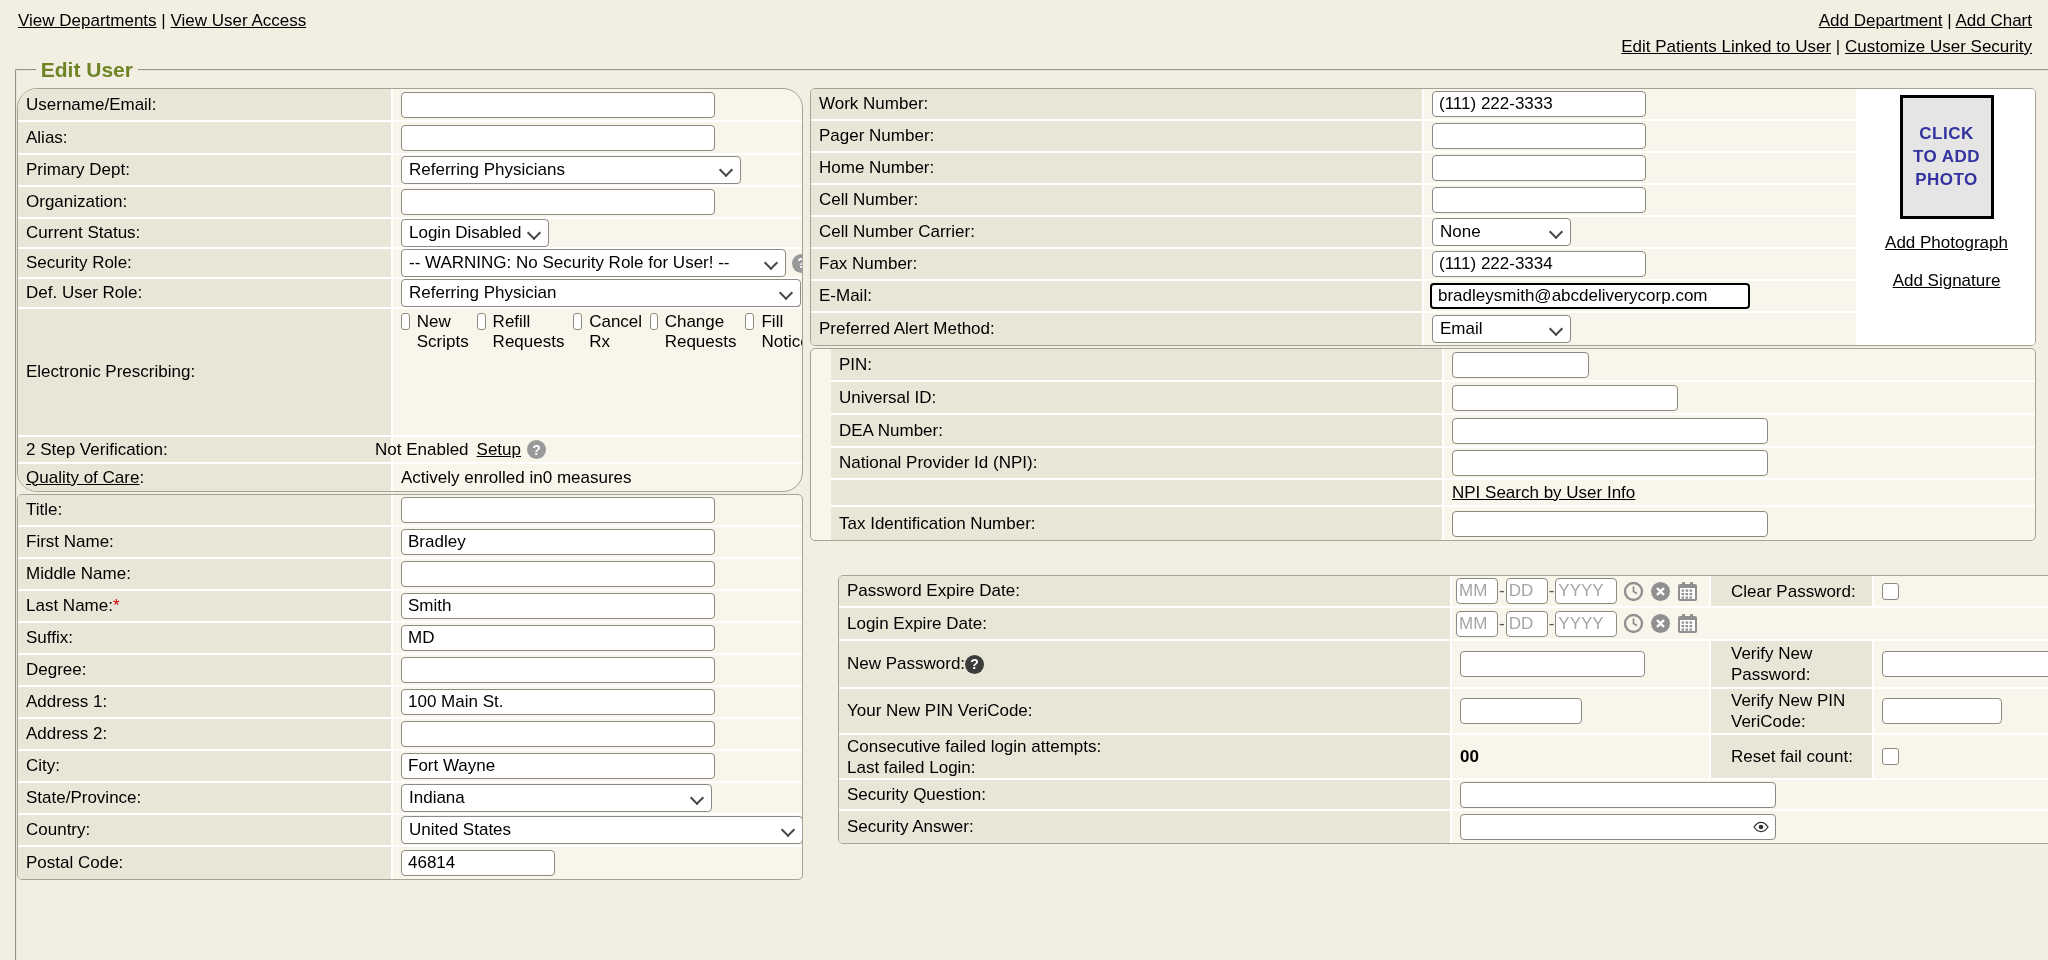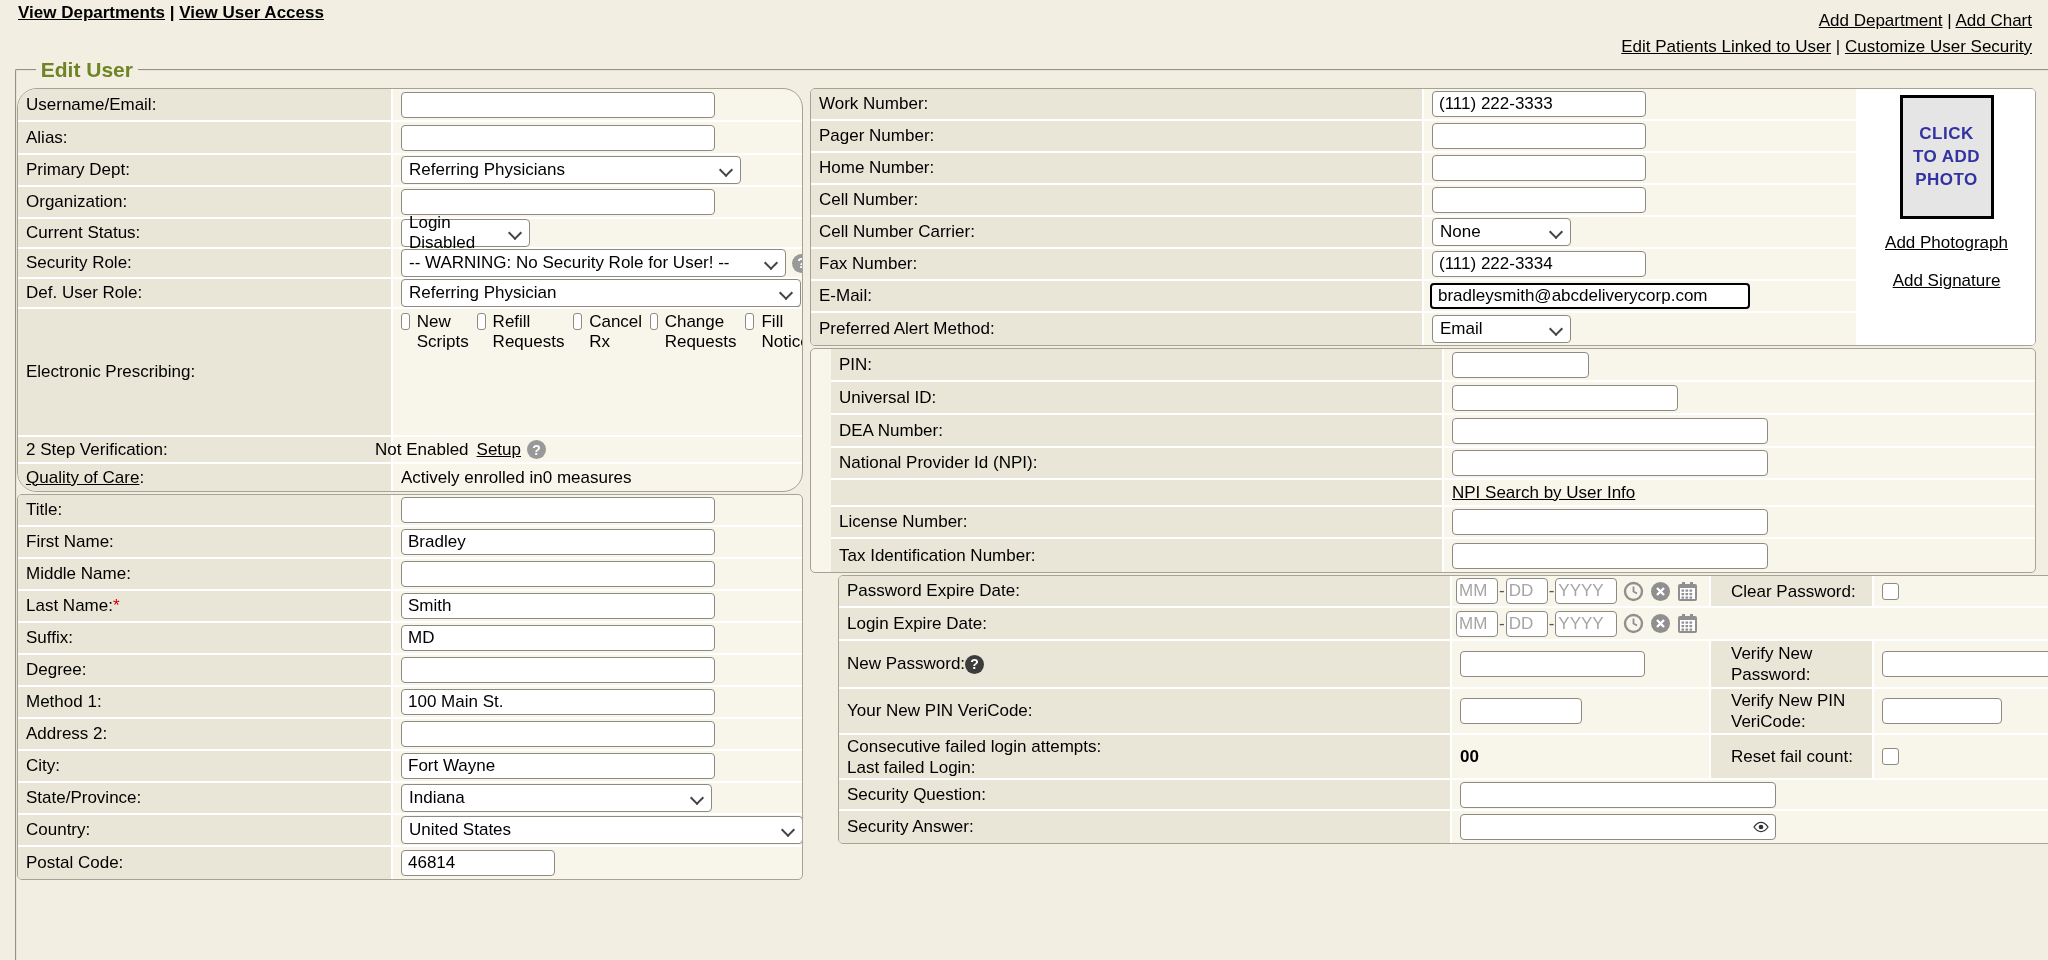--- a/index.html
+++ b/index.html
@@ -1,20 +1,20 @@
 <!DOCTYPE html>
 <html><head>
 <meta charset="utf-8">
 <style>
   html,body{margin:0;padding:0;}
   .page{position:relative;width:2048px;height:960px;background:#f2eee1;overflow:hidden;
         font-family:"Liberation Sans",sans-serif;font-size:17px;color:#000;}
   a,.lnk{color:#000;text-decoration:underline;cursor:pointer;}
   
-  .topbar-left{position:absolute;left:18px;top:0;line-height:26px;font-weight:bold;}
+  .topbar-left{position:absolute;left:18px;top:8px;line-height:26px;}
   .topbar-right{position:absolute;right:16px;top:8px;text-align:right;line-height:26px;}
   
   .fs{position:absolute;left:13px;top:58px;width:2028px;height:920px;
       border:2px groove #e8e4d4;border-bottom:none;border-radius:2px;}
   .fs legend{font-size:21px;font-weight:bold;color:#6f8425;margin-left:6px;padding:0 5px;}
   
   .t{position:absolute;background:#f8f5ea;border:1px solid #a7a296;border-radius:5px;overflow:hidden;box-sizing:border-box;}
   .row{display:flex;border-bottom:2px solid #fff;box-sizing:border-box;}
   .t .row:last-child{border-bottom:none;}
   .lc{width:375px;background:#eae6d7;border-right:2px solid #fff;box-sizing:border-box;
@@ -111,21 +111,21 @@
       </div>
     <div class="row h32">
         <div class="lc">Organization:</div>
       <div class="vc">
           <input class="ti" style="width: 314px;" value="">
         </div>
       </div>
     <div class="row h30">
         <div class="lc">Current Status:</div>
       <div class="vc">
-          <div class="sel" style="width:129px">
+          <div class="sel" style="width:148px">
             <span>Login Disabled</span>
             <span class="chev"></span>
           </div>
         </div>
       </div>
     <div class="row h30">
         <div class="lc">Security Role:</div>
       <div class="vc">
           <div class="sel" style="width:385px">
             <span>-- WARNING: No Security Role for User! --</span>
@@ -221,21 +221,21 @@
           <input class="ti" style="width: 314px;" value="MD">
         </div>
       </div>
     <div class="row h32">
         <div class="lc">Degree:</div>
       <div class="vc">
           <input class="ti" style="width: 314px;" value="">
         </div>
       </div>
     <div class="row h32">
-        <div class="lc">Method 1:</div>
+        <div class="lc">Address 1:</div>
       <div class="vc">
           <input class="ti" style="width: 314px;" value="100 Main St.">
         </div>
       </div>
     <div class="row h32">
         <div class="lc">Address 2:</div>
       <div class="vc">
           <input class="ti" style="width: 314px;" value="">
         </div>
       </div>
@@ -362,26 +362,20 @@
     <div class="row h32">
         <div class="lcr">National Provider Id (NPI):</div>
       <div class="vc">
           <input class="ti" style="width: 316px;" value="">
         </div>
       </div>
     <div class="row h27">
         <div class="lcr" style="background:#eae6d7"></div>
       <div class="vc">
           <span class="lnk">NPI Search by User Info</span>
-        </div>
-      </div>
-    <div class="row h32">
-        <div class="lcr">License Number:</div>
-      <div class="vc">
-          <input class="ti" style="width: 316px;" value="">
         </div>
       </div>
     <div class="row h33">
         <div class="lcr">Tax Identification Number:</div>
       <div class="vc">
           <input class="ti" style="width: 316px;" value="">
         </div>
       </div>
   </div>
 

